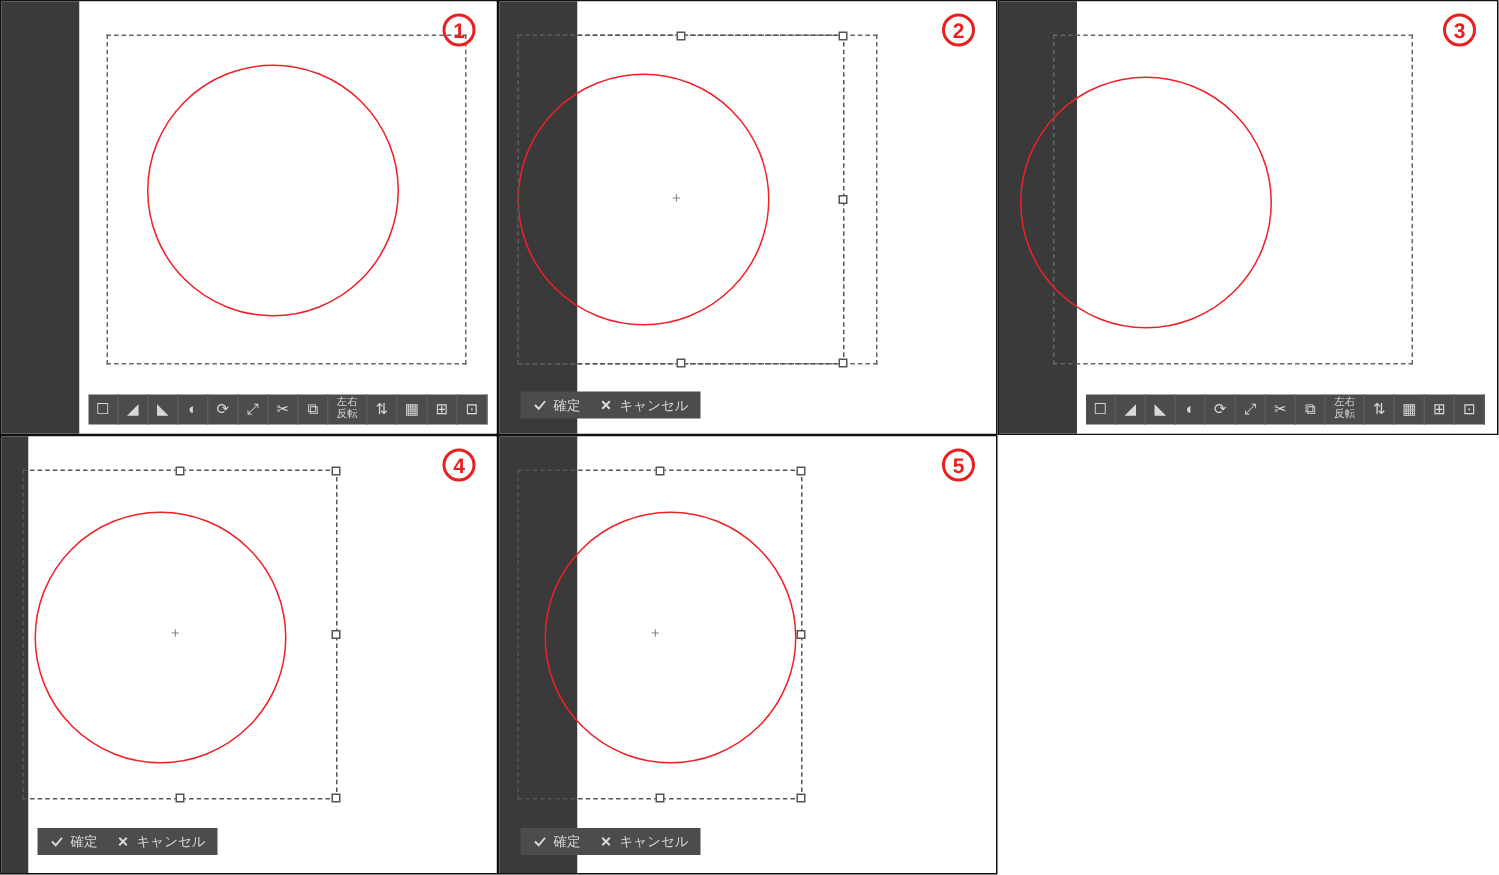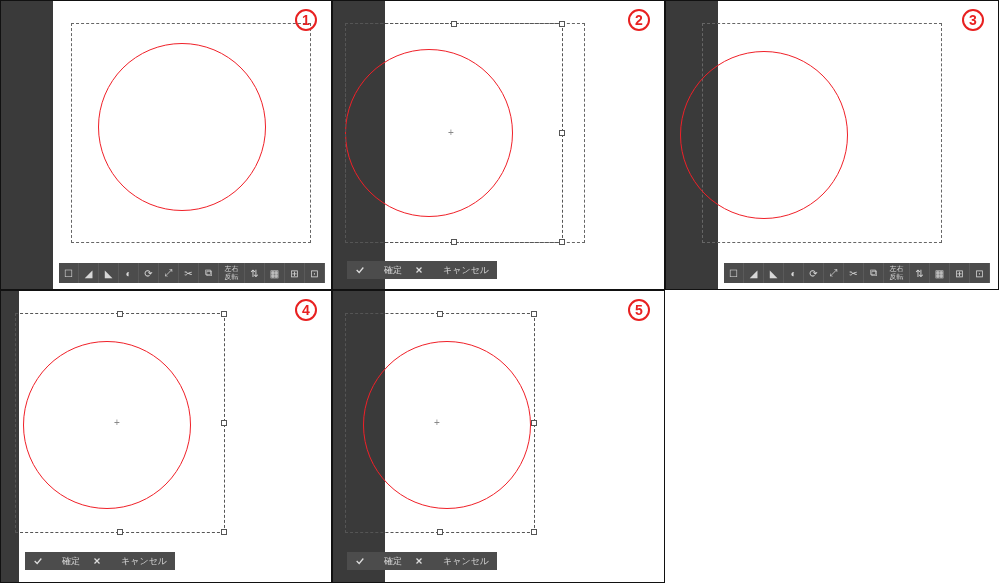--- a/index.html
+++ b/index.html
@@ -84,21 +84,21 @@
     align-items: center;
     background: #4c4c4c;
     color: #d8d8d8;
     font-size: 9px;
     padding: 0 4px;
     gap: 4px;
   }
   .confirmbar .btn {
     display: flex;
     align-items: center;
-    gap: 19px;
+    gap: 4px;
     padding: 0 4px;
     cursor: pointer;
   }
   .confirmbar .ic {
     width: 10px; height: 10px; display: inline-flex; align-items:center; justify-content:center;
   }
   
   .bbox { position: absolute; border: 1px dashed #555; }
   .handle {
     position: absolute;

